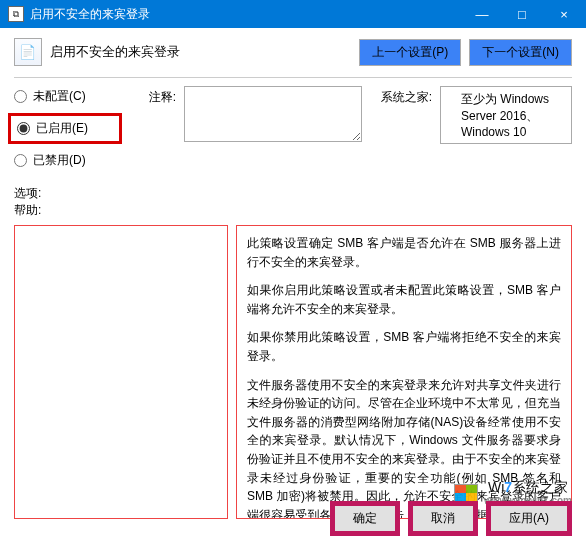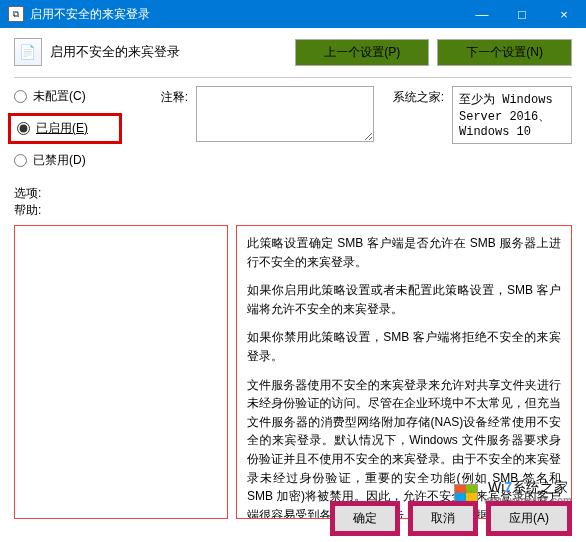--- a/index.html
+++ b/index.html
@@ -8,32 +8,32 @@
 .titlebar .icon { width: 16px; height: 16px; margin-right: 6px; background: #fff; display: inline-flex; align-items: center; justify-content: center; border: 1px solid #666; font-size: 9px; color: #222; }
 .titlebar .title { flex: 1; font-size: 12px; }
 .winbtns { display: flex; height: 100%; }
 .winbtn { width: 40px; display: flex; align-items: center; justify-content: center; color: #fff; font-size: 13px; }
 .winbtn.close { width: 44px; }
 .header { display: flex; align-items: center; padding: 10px 14px 8px 14px; border-bottom: 1px solid transparent; }
 .header-left { display: flex; align-items: center; gap: 8px; flex: 1; }
 .header-icon { width: 28px; height: 28px; border: 1px solid #aaa; background: linear-gradient(#fafcff,#eef3fb); display: flex; align-items: center; justify-content: center; font-size: 14px; color: #555; }
 .header-title { font-size: 13px; }
 .navbtns { display: flex; gap: 8px; }
-.navbtn { border: 1px solid #adadad; background: #4d7c0f; padding: 4px 28px; font-size: 12px; }
+.navbtn { border: 1px solid #adadad; background: #3b82f6; padding: 4px 12px; font-size: 12px; }
 .divider { border-top: 1px solid #ccc; margin: 2px 14px 8px 14px; }
-.config-area { display: flex; padding: 0 14px 6px 14px; gap: 12px; }
+.config-area { display: flex; padding: 0 14px 6px 14px; }
 .radios { width: 102px; display: flex; flex-direction: column; gap: 12px; padding-top: 2px; }
 .radio { display: flex; align-items: center; gap: 6px; font-size: 12px; }
 .radio input { accent-color: #333; }
-.highlight { border: 3px solid #d80000; padding: 4px 6px; margin: -4px -6px; text-decoration: underline; }
+.highlight { border: 3px solid #d80000; padding: 4px 6px; margin: -4px -6px; }
 .fields { flex: 1; display: flex; flex-direction: row; gap: 10px; }
 .field-row { display: flex; align-items: flex-start; gap: 8px; }
 .field-label { width: 60px; text-align: right; font-size: 12px; padding-top: 3px; }
 .comment { flex: 1; height: 56px; border: 1px solid #aaa; background: #fff; }
-.platform { flex: 1; border: 1px solid #aaa; background: #fff; padding: 4px 6px; font-size: 12px; font-family: Liberation Mono, monospace; }
+.platform { flex: 1; border: 1px solid #aaa; background: #fff; padding: 4px 20px; font-size: 12px; }
 .section-labels { display: flex; padding: 10px 14px 4px 14px; flex-direction: column; }
 .section-labels .lbl { font-size: 12px; }
 .panels { display: flex; gap: 8px; padding: 2px 14px 0 14px; height: 296px; }
 .panel { border: 1px solid #ef4444; background: #fff; }
 .panel.left { width: 214px; }
 .panel.right { flex: 1; padding: 8px 10px; overflow: hidden; }
 .help-text p { font-size: 12px; line-height: 1.55; margin-bottom: 10px; text-align: justify; }
 .watermark { position: absolute; right: 14px; bottom: 36px; display: flex; align-items: center; gap: 6px; opacity: 0.95; pointer-events: none; text-align: center; }
 .wm-flag { width: 24px; height: 18px; display: grid; grid-template-columns: 1fr 1fr; grid-template-rows: 1fr 1fr; border: 1px solid #999; }
 .wm-flag span:nth-child(1){background:#f25022;}

